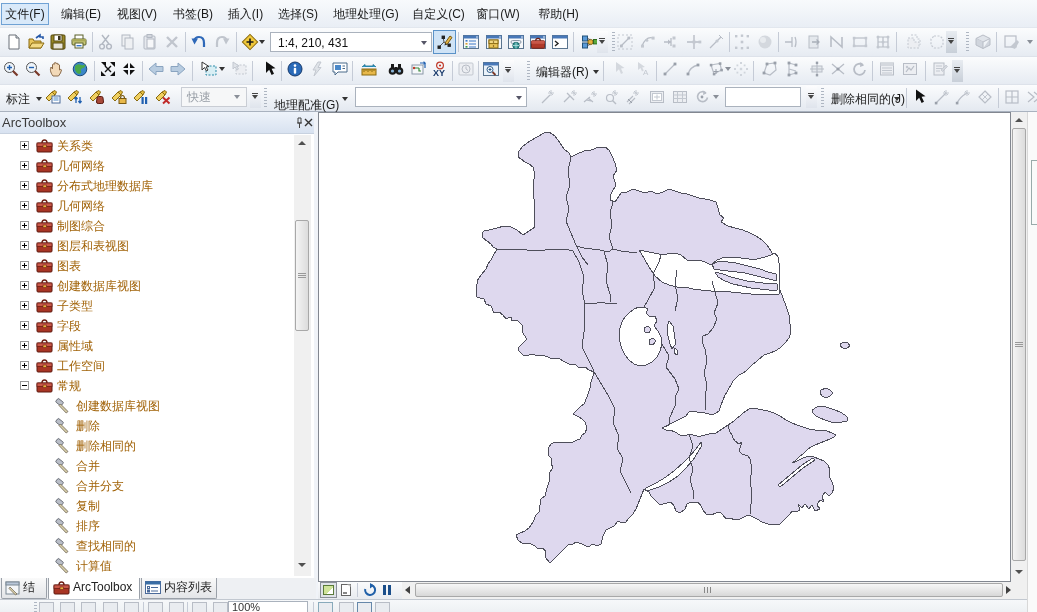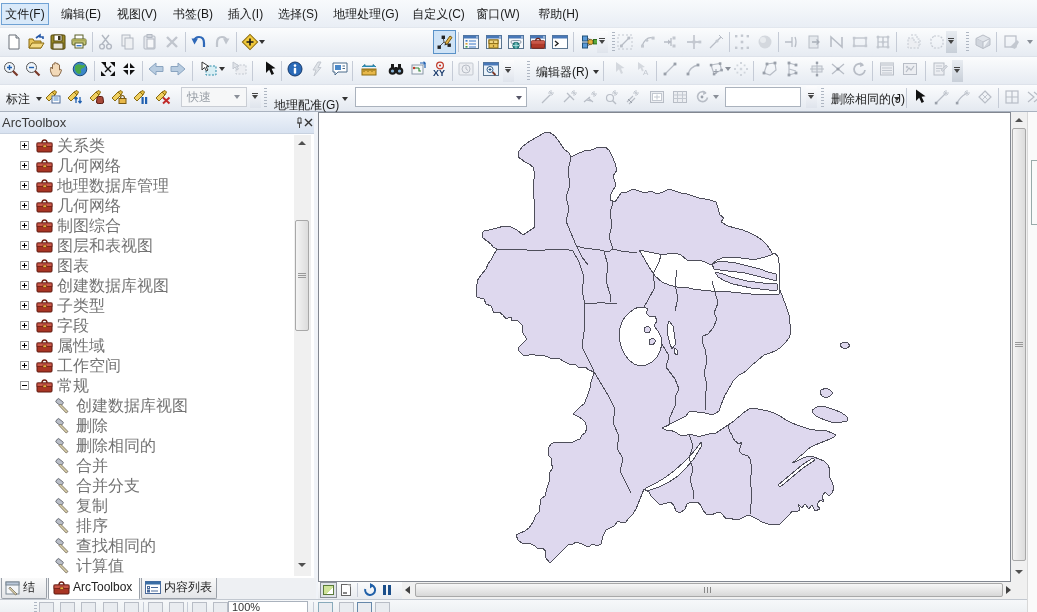--- a/index.html
+++ b/index.html
@@ -15,21 +15,21 @@
 .gcaret{position:absolute;width:0;height:0;border-left:3px solid transparent;border-right:3px solid transparent;border-top:4px solid #8a8f98}
 .ovf{position:absolute;width:11px;height:22px;background:linear-gradient(#fdfdfe,#dfe4ec)}
 .ovf:after{content:"";position:absolute;left:2px;top:9px;border-left:3px solid transparent;border-right:3px solid transparent;border-top:4px solid #444}
 .ovf:before{content:"";position:absolute;left:2px;top:7px;width:6px;height:1px;background:#444}
 .tbtext{position:absolute;font-size:12px;color:#1a1a1a;white-space:nowrap}
 .combo{position:absolute;background:#fff;border:1px solid #aab2bd;height:20px}
 .combo .ca{position:absolute;right:4px;top:8px;border-left:3px solid transparent;border-right:3px solid transparent;border-top:4px solid #556}
 .gcombo{position:absolute;background:#f6f7f8;border:1px solid #c9cdd4;height:20px;color:#9aa0a8;font-size:12px;line-height:18px;padding-left:5px}
 #panel{position:absolute;left:0;top:112px;width:314px;height:466px;background:#fff}
 #ptitle{position:absolute;left:0;top:0;width:314px;height:22px;background:linear-gradient(#eef3fa,#d8e2f0);border-bottom:1px solid #c8d2e0;font-size:13px;color:#3a3a3a;line-height:21px}
-#ptree{position:absolute;left:0;top:23px;width:294px;height:440px;background:#fff;font-size:16px;color:#737373}
+#ptree{position:absolute;left:0;top:23px;width:294px;height:440px;background:#fff;font-size:12px;color:#a16207}
 .trow{position:absolute;left:0;height:20px;line-height:20px;white-space:nowrap}
 .plus{position:absolute;width:9px;height:9px;border:1px solid #9a9a9a;background:#fff}
 .plus:before{content:"";position:absolute;left:1px;top:3px;width:5px;height:1px;background:#000}
 .plus.exp:after{content:""}
 .plus:not(.exp):after{content:"";position:absolute;left:3px;top:1px;width:1px;height:5px;background:#000}
 #pscroll{position:absolute;left:294px;top:23px;width:17px;height:441px;background:#f0f0f0}
 #tabs{position:absolute;left:0;top:578px;width:316px;height:22px;background:#eef0f3}
 .tab{position:absolute;top:0;height:21px;background:linear-gradient(#fafafa,#e3e5e8);border:1px solid #9aa0a8;border-top:none;border-radius:0 0 2px 2px;font-size:12px;color:#222;line-height:19px}
 .tab.sel{background:#fff;height:22px}
 #bottomrow{position:absolute;left:0;top:599px;width:1037px;height:13px;background:linear-gradient(#f6f8fa,#eef1f4);border-top:1px solid #c2c8d0}
@@ -145,20 +145,21 @@
  <svg class="ic" style="left:214px;top:6px" viewBox="0 0 16 16">
       <path d="M13 7 Q12 3 8 3 Q3 3 3 9 L3 13" fill="none" stroke="#c0c5cd" stroke-width="2.2"></path>
       <path d="M9 4.5 L15.5 4.5 L12 10.5 Z" fill="#c0c5cd"></path>
     </svg>
  <div class="sep" style="left:236px;top:4px"></div>
  <svg class="ic" style="left:242px;top:6px" viewBox="0 0 16 16">
       <rect x="2.6" y="2.6" width="10.8" height="10.8" transform="rotate(45 8 8)" fill="#f0c83a" stroke="#8a6a10"></rect>
       <path d="M8 4.5 L8 11.5 M4.5 8 L11.5 8" stroke="#1a1a1a" stroke-width="1.6"></path>
     </svg>
  <div class="caret" style="left:259px;top:12px"></div>
+ <div class="combo" style="left:270px;top:4px;width:162px"><span style="font-size:12px;line-height:19px;margin-left:7px;color:#111">1:4, 210, 431</span><span class="ca"></span></div>
  <div class="sep" style="left:438px;top:4px"></div>
  <div style="position:absolute;left:433px;top:2px;width:23px;height:24px;background:#cfe3f6;border:1px solid #5a92c8"></div>
  <svg class="ic" style="left:437px;top:6px" viewBox="0 0 16 16">
       <path d="M2 13 L7 8 M7 8 L12 11 M7 8 L6 3" stroke="#555" stroke-width="1"></path>
       <rect x="0.5" y="11.5" width="3.4" height="3.4" fill="#222"></rect>
       <rect x="10.5" y="9.5" width="3.4" height="3.4" fill="#222"></rect>
       <rect x="4.6" y="1.6" width="3.4" height="3.4" fill="#222"></rect>
       <path d="M8 9 L13 2 L15 3.5 L10 10.5 Z" fill="#e8b84a" stroke="#7a5a10"></path>
       <path d="M8 9 L10 10.5 L7.5 11.5 Z" fill="#333"></path>
     </svg>
@@ -644,21 +645,21 @@
         <svg class="tbx" width="17" height="14">
           <use href="#toolbox"></use>
         </svg>
         <span class="tl">几何网络</span>
       </div>
 <div class="trow" style="top:41px">
         <span class="plus" style="left:20px;top:5px"></span>
         <svg class="tbx" width="17" height="14">
           <use href="#toolbox"></use>
         </svg>
-        <span class="tl">地理数据库管理</span>
+        <span class="tl">分布式地理数据库</span>
       </div>
 <div class="trow" style="top:61px">
         <span class="plus" style="left:20px;top:5px"></span>
         <svg class="tbx" width="17" height="14">
           <use href="#toolbox"></use>
         </svg>
         <span class="tl">几何网络</span>
       </div>
 <div class="trow" style="top:81px">
         <span class="plus" style="left:20px;top:5px"></span>

